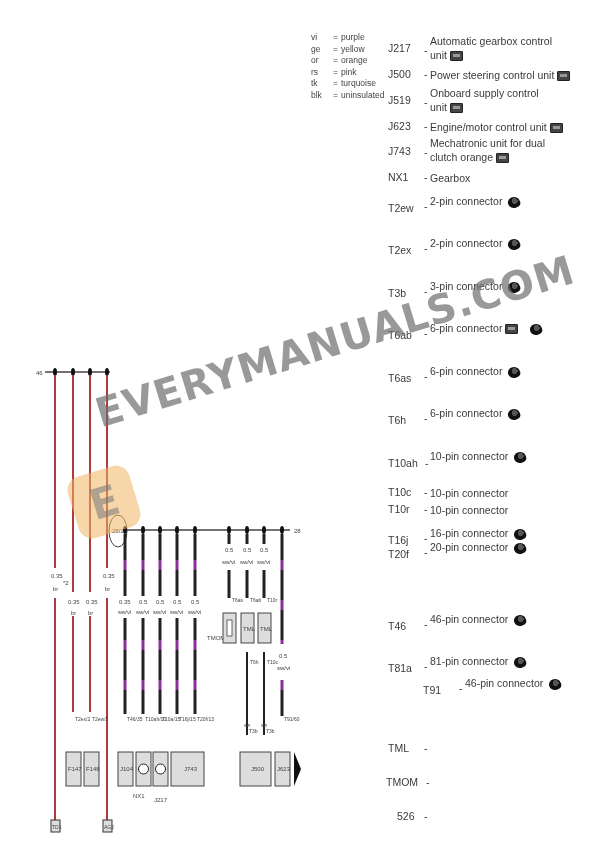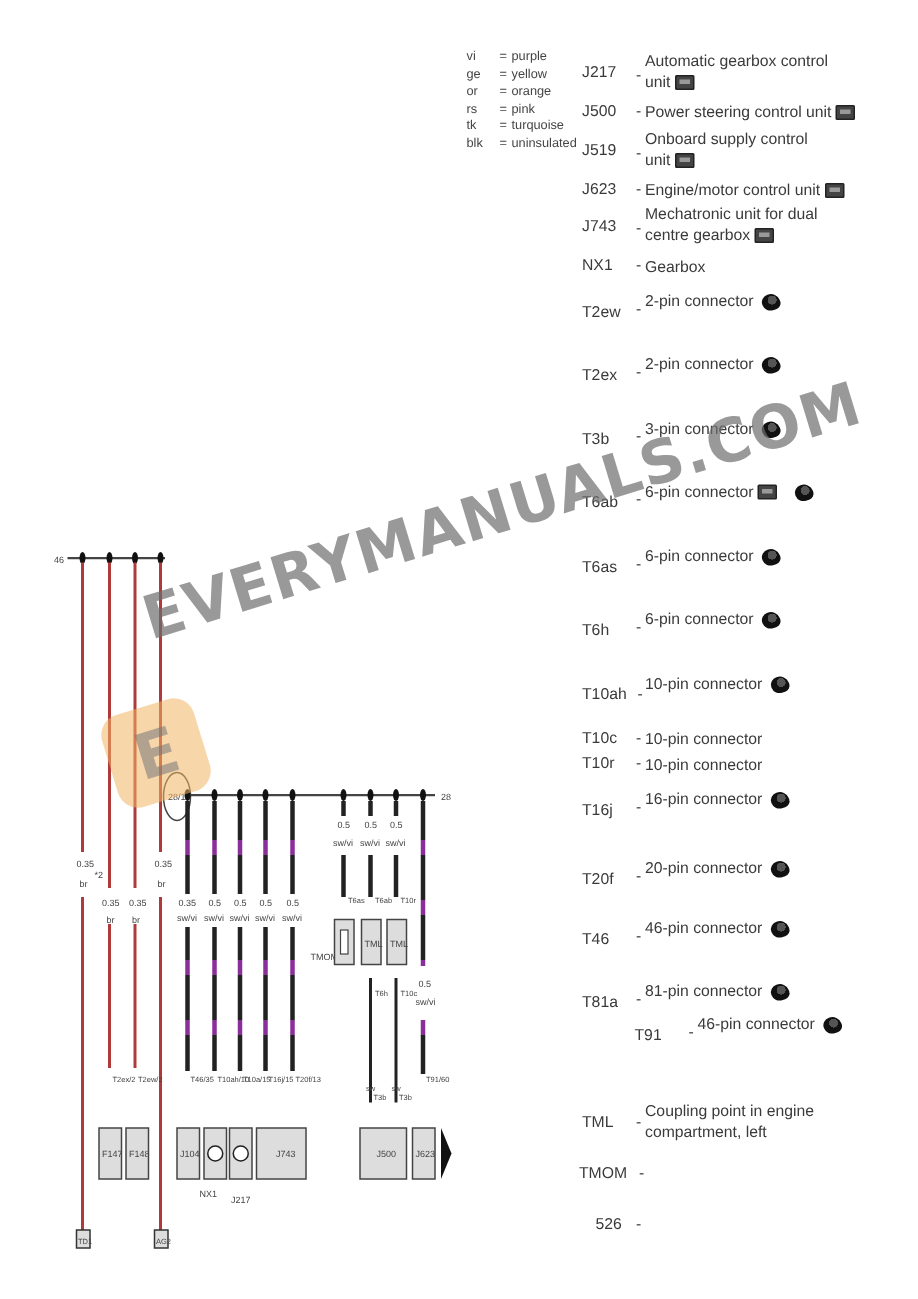--- a/index.html
+++ b/index.html
@@ -91,21 +91,21 @@
 
     <div class="key-item" style="top:120px;height:16px;">
       <span class="code">J623</span>
       <span class="dash">-</span>
       <span class="desc"><span>Engine/motor control unit</span><span class="icon-ecu"></span></span>
     </div>
 
     <div class="key-item" style="top:136px;height:30px;">
       <span class="code" style="top:9px;">J743</span>
       <span class="dash" style="top:10px;">-</span>
-      <span class="desc"><span>Mechatronic unit for dual</span><br><span>centre gearbox</span><span class="icon-ecu"></span></span>
+      <span class="desc"><span>Mechatronic unit for dual</span><br><span>clutch orange</span><span class="icon-ecu"></span></span>
     </div>
 
     <div class="key-item" style="top:171px;height:16px;">
       <span class="code">NX1</span>
       <span class="dash">-</span>
       <span class="desc">Gearbox</span>
     </div>
 
     <div class="key-item" style="top:194px;height:20px;">
       <span class="code" style="top:8px;">T2ew</span>
@@ -160,21 +160,21 @@
       <span class="dash">-</span>
       <span class="desc">10-pin connector</span>
     </div>
 
     <div class="key-item" style="top:526px;height:20px;">
       <span class="code" style="top:8px;">T16j</span>
       <span class="dash" style="top:6px;">-</span>
       <span class="desc"><span>16-pin connector</span><span class="icon-conn"></span></span>
     </div>
 
-    <div class="key-item" style="top:572px;height:20px;text-decoration:underline;">
+    <div class="key-item" style="top:540px;height:20px;text-decoration:underline;">
       <span class="code" style="top:8px;">T20f</span>
       <span class="dash" style="top:6px;">-</span>
       <span class="desc"><span>20-pin connector</span><span class="icon-conn"></span></span>
     </div>
 
     <div class="key-item" style="top:612px;height:20px;">
       <span class="code" style="top:8px;">T46</span>
       <span class="dash" style="top:6px;">-</span>
       <span class="desc"><span>46-pin connector</span><span class="icon-conn"></span></span>
     </div>
@@ -187,21 +187,20 @@
 
     <div class="key-item" style="top:676px;height:20px;margin-left:35px;">
       <span class="code" style="top:8px;">T91</span>
       <span class="dash" style="top:6px;">-</span>
       <span class="desc"><span>46-pin connector</span><span class="icon-conn"></span></span>
     </div>
 
     <div class="key-item" style="top:734px;height:30px;">
       <span class="code" style="top:8px;">TML</span>
       <span class="dash" style="top:8px;">-</span>
-      <span class="desc"><span>Coupling point in engine</span><br><span>compartment, left</span></span>
     </div>
 
     <div class="key-item" style="top:768px;height:30px;">
       <span class="code" style="top:8px;left:-2px;">TMOM</span>
       <span class="dash" style="top:8px;left:38px;">-</span>
     </div>
 
     <div class="key-item" style="top:802px;height:30px;">
       <span class="code" style="top:8px;left:9px;">526</span>
       <span class="dash" style="top:8px;">-</span>

